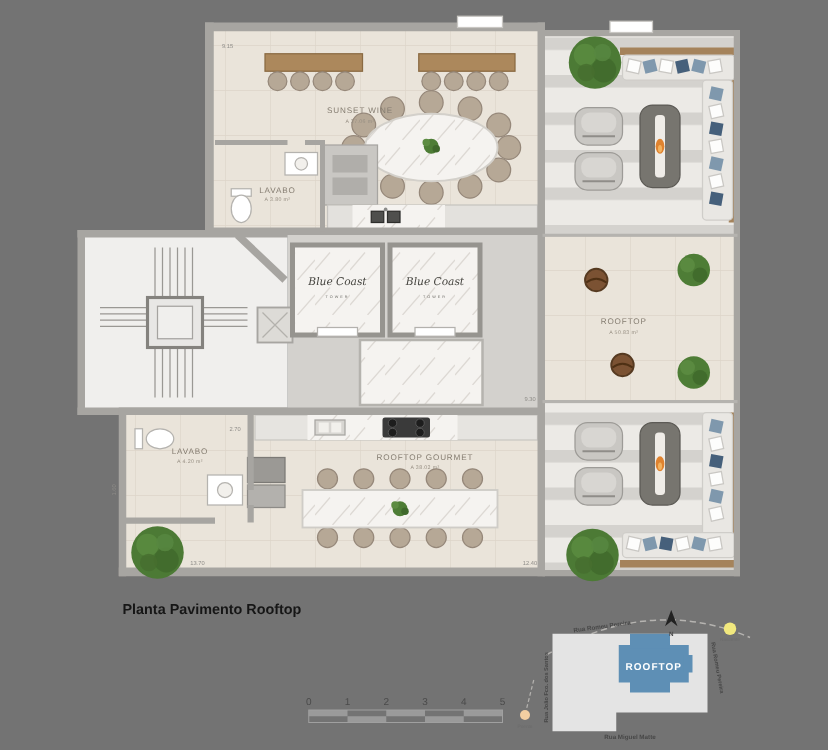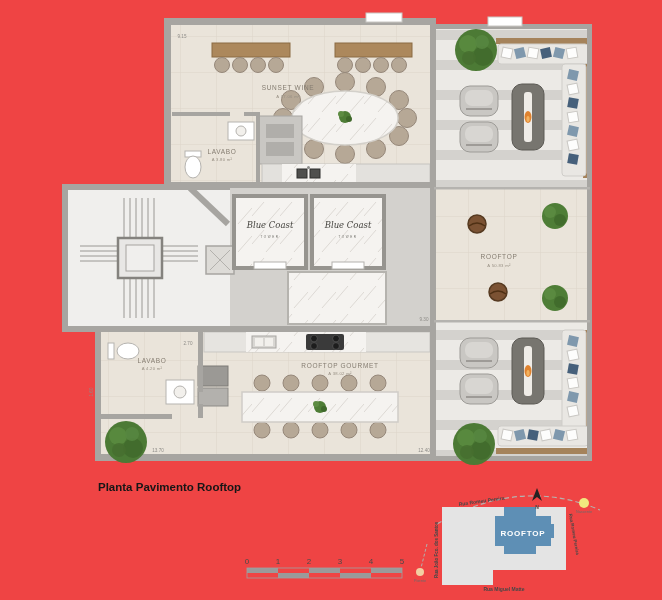--- a/index.html
+++ b/index.html
@@ -1,16 +1,16 @@
 <!DOCTYPE html>
 <html><head>
 <meta charset="utf-8">
 <style>
   html,body{margin:0;padding:0;background:#ffffff;}
-  #stage{position:relative;width:662px;height:600px;background:#ef4444;overflow:hidden;
+  #stage{position:relative;width:662px;height:600px;background:#737373;overflow:hidden;
          font-family:"Liberation Sans",sans-serif;}
   svg{position:absolute;inset:0;}
   text{font-family:"Liberation Sans",sans-serif;}
   .rlabel{fill:#847c70;font-size:6.5px;letter-spacing:.7px;text-anchor:middle;}
   .rarea{fill:#978f83;font-size:4.2px;letter-spacing:.3px;text-anchor:middle;}
   .dim{fill:#8e8c88;font-size:4.6px;text-anchor:middle;}
   .script{font-family:"DejaVu Serif",serif;font-style:italic;font-size:8.5px;fill:#45443f;text-anchor:middle;}
   .subbrand{font-size:3px;letter-spacing:1.6px;fill:#6d6c66;text-anchor:middle;}
   .title{font-size:11.5px;font-weight:bold;fill:#161616;}
   .street{font-size:5px;font-weight:bold;fill:#474747;}

